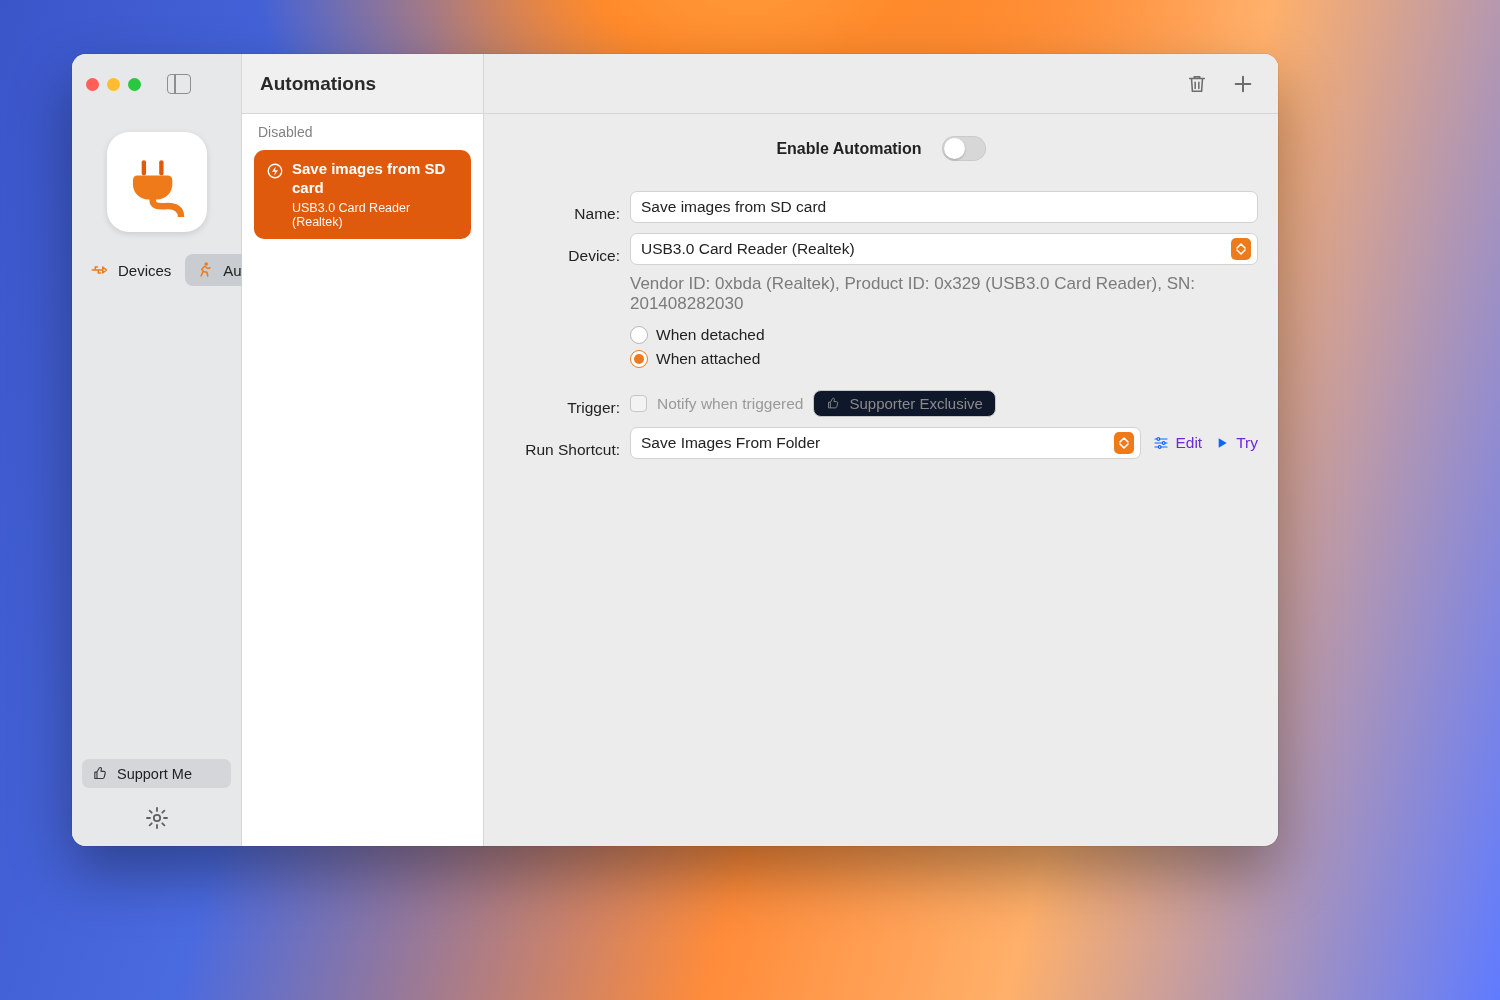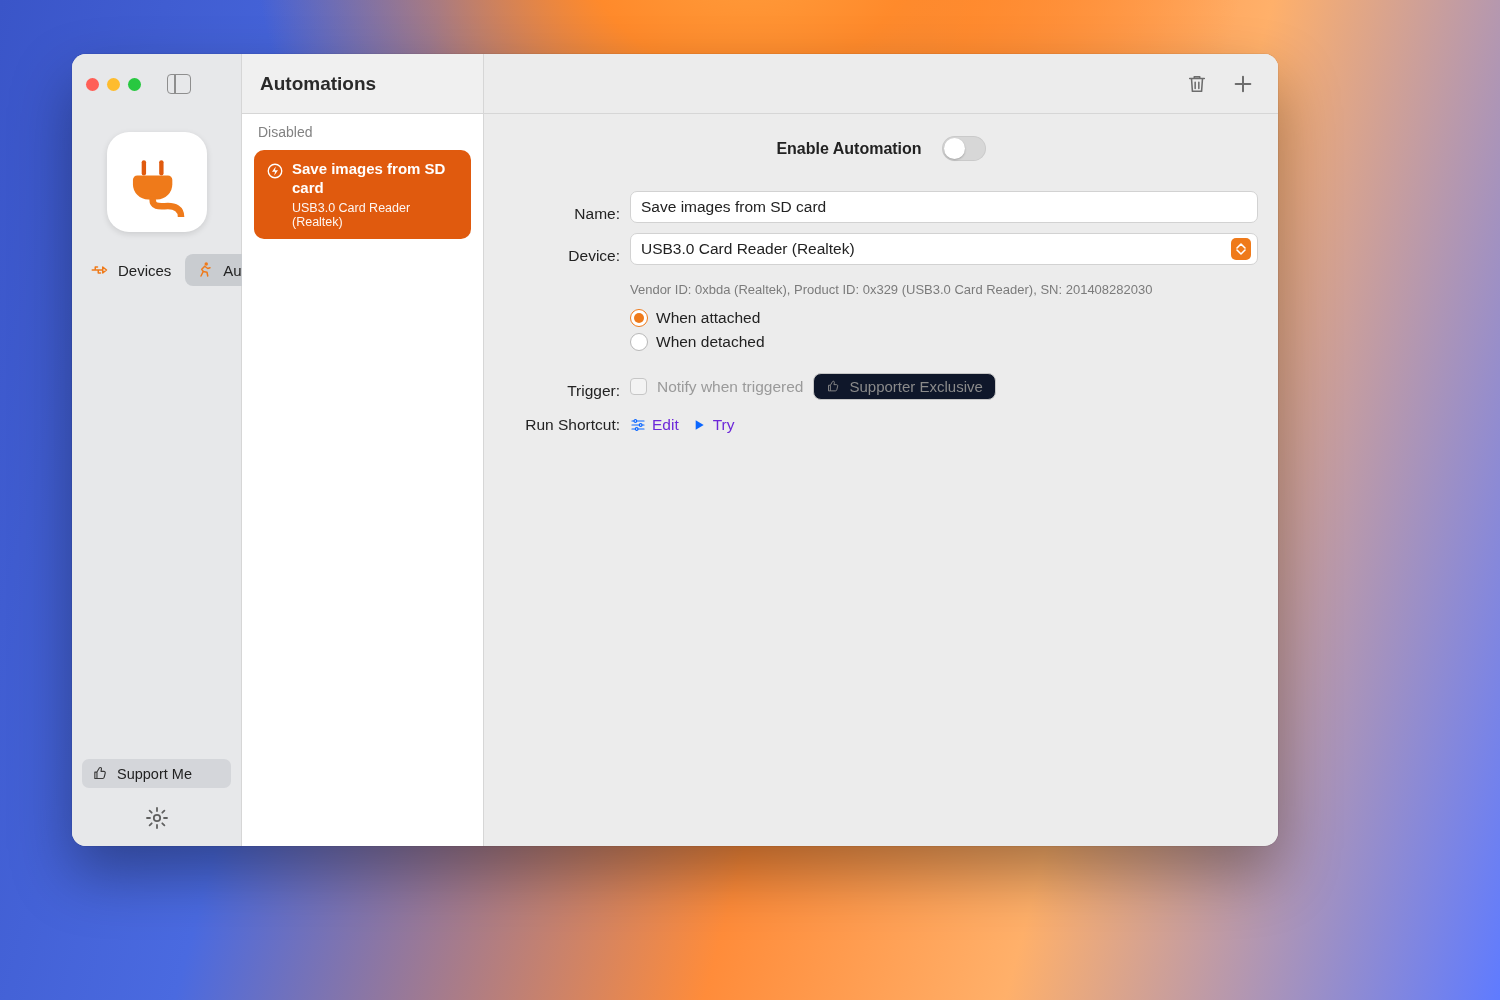--- a/index.html
+++ b/index.html
@@ -109,21 +109,21 @@
   .select{
     flex:1;display:flex;align-items:center;justify-content:space-between;
     background:#fff;border:1px solid #d2d2d2;border-radius:7px;height:32px;padding:0 6px 0 10px;
     font-size:15.5px;color:#222;cursor:default;
   }
   .stepper{
     width:20px;height:22px;border-radius:5px;background:#ef7a1a;
     display:flex;flex-direction:column;align-items:center;justify-content:center;gap:0;
   }
   .stepper svg{display:block}
-  .hint{font-size:13px;color:#7b7b7b;margin-left:126px;margin-top:17px;margin-bottom:8px;}
+  .hint{font-size:17px;color:#7b7b7b;margin-left:126px;margin-top:9px;margin-bottom:8px;}
 
   .radio-group{display:flex;flex-direction:column;gap:6px;padding-top:4px;}
   .radio-row{display:flex;align-items:center;gap:8px;font-size:15.5px;color:#222;}
   .radio{
     width:18px;height:18px;border-radius:50%;border:1.5px solid #b8b8b8;background:#fff;position:relative;
   }
   .radio.checked{border-color:#ef7a1a;}
   .radio.checked::after{content:"";position:absolute;inset:3px;border-radius:50%;background:#ef7a1a;}
   .check{
     width:17px;height:17px;border-radius:4px;border:1.5px solid #c6c6c6;background:#f3f3f3;
@@ -247,43 +247,54 @@
               </svg>
           </span>
         </div>
       </div>
       <div class="hint">Vendor ID: 0xbda (Realtek), Product ID: 0x329 (USB3.0 Card Reader), SN: 201408282030</div>
 
       <div class="form-row">
         <div class="form-label">Trigger:</div>
         <div class="radio-group">
           <div class="radio-row">
+            <span class="radio"></span>
+            <span>When detached</span>
+          </div>
+          <div class="radio-row">
             <span class="radio checked"></span>
             <span>When attached</span>
-          </div>
-          <div class="radio-row">
-            <span class="radio"></span>
-            <span>When detached</span>
           </div>
           <div class="notify-row">
             <span class="check"></span>
             <span>Notify when triggered</span>
             <span class="badge">
               <svg width="15" height="15" viewBox="0 0 24 24">
                 <path d="M4 10 v9 h3 v-9 z M7 19 h8 c1 0 2-.7 2.2-1.7 l1.5-6 c.3-1.3-.7-2.3-2-2.3 h-4 l.7-3.5 c.2-1-.6-2-1.7-2 -.6 0-1.1.3-1.4.8 L7 10" fill="none" stroke="#8a8a8a" stroke-width="1.5" stroke-linejoin="round"></path>
               </svg>
               <span>Supporter Exclusive</span>
             </span>
           </div>
         </div>
       </div>
 
       <div class="form-row" style="margin-top:10px;">
         <div class="form-label">Run Shortcut:</div>
         <div class="shortcut-row" style="flex:1;">
+          <div class="select shortcut-select">
+            <span>Save Images From Folder</span>
+            <span class="stepper">
+              <svg width="10" height="6" viewBox="0 0 10 6">
+                  <path d="M1 5 L5 1 L9 5" fill="none" stroke="#fff" stroke-width="1.6" stroke-linecap="round" stroke-linejoin="round"></path>
+                </svg>
+              <svg width="10" height="6" viewBox="0 0 10 6">
+                  <path d="M1 1 L5 5 L9 1" fill="none" stroke="#fff" stroke-width="1.6" stroke-linecap="round" stroke-linejoin="round"></path>
+                </svg>
+            </span>
+          </div>
           <div class="link-btn">
             <svg viewBox="0 0 24 24">
               <path d="M3 6h18M3 12h18M3 18h18" stroke="#0a66ff" stroke-width="1.8" stroke-linecap="round"></path>
               <circle cx="8" cy="6" r="2" fill="#fff" stroke="#0a66ff" stroke-width="1.8"></circle>
               <circle cx="16" cy="12" r="2" fill="#fff" stroke="#0a66ff" stroke-width="1.8"></circle>
               <circle cx="10" cy="18" r="2" fill="#fff" stroke="#0a66ff" stroke-width="1.8"></circle>
             </svg>
             <span>Edit</span>
           </div>
           <div class="link-btn">

